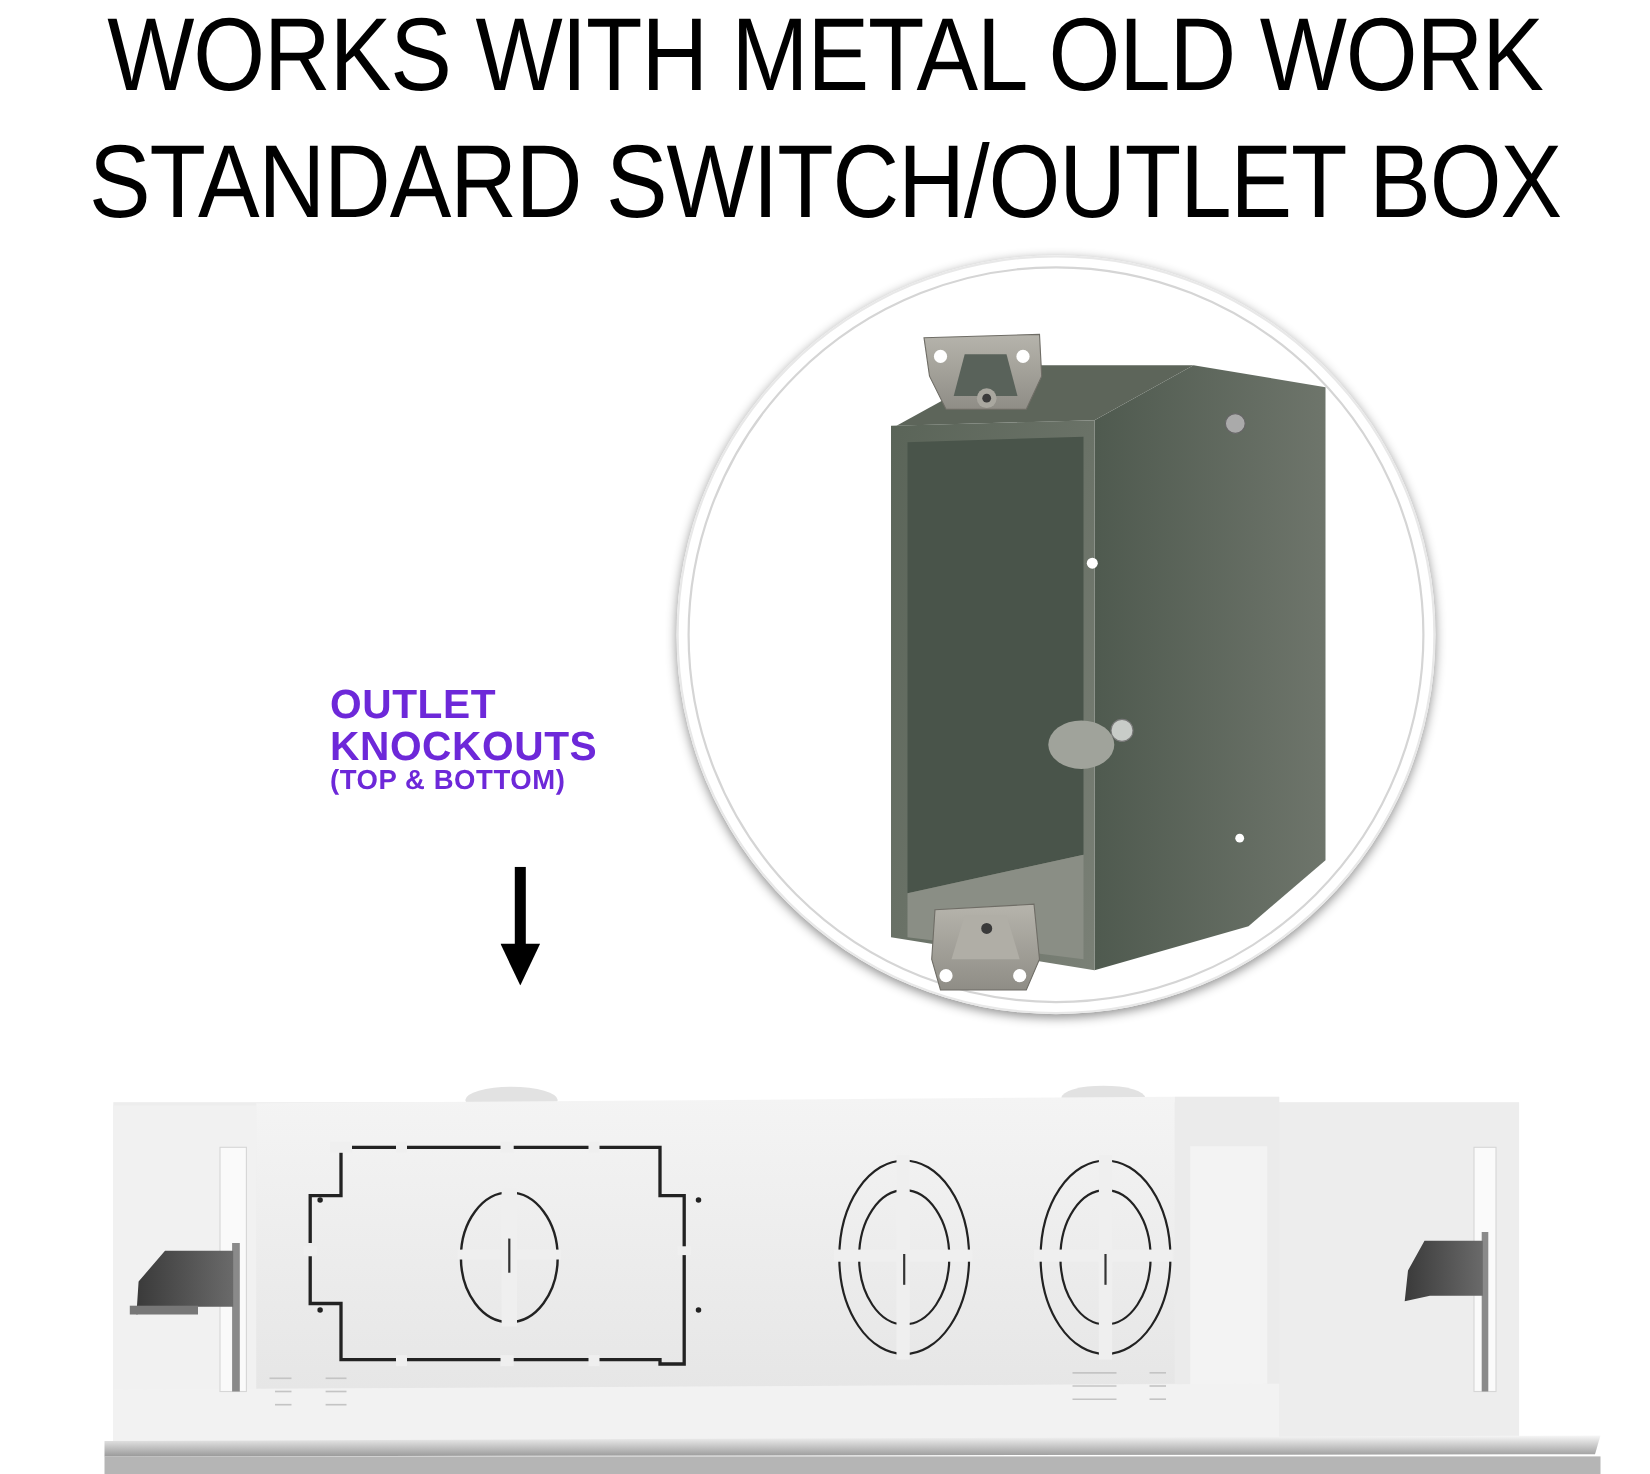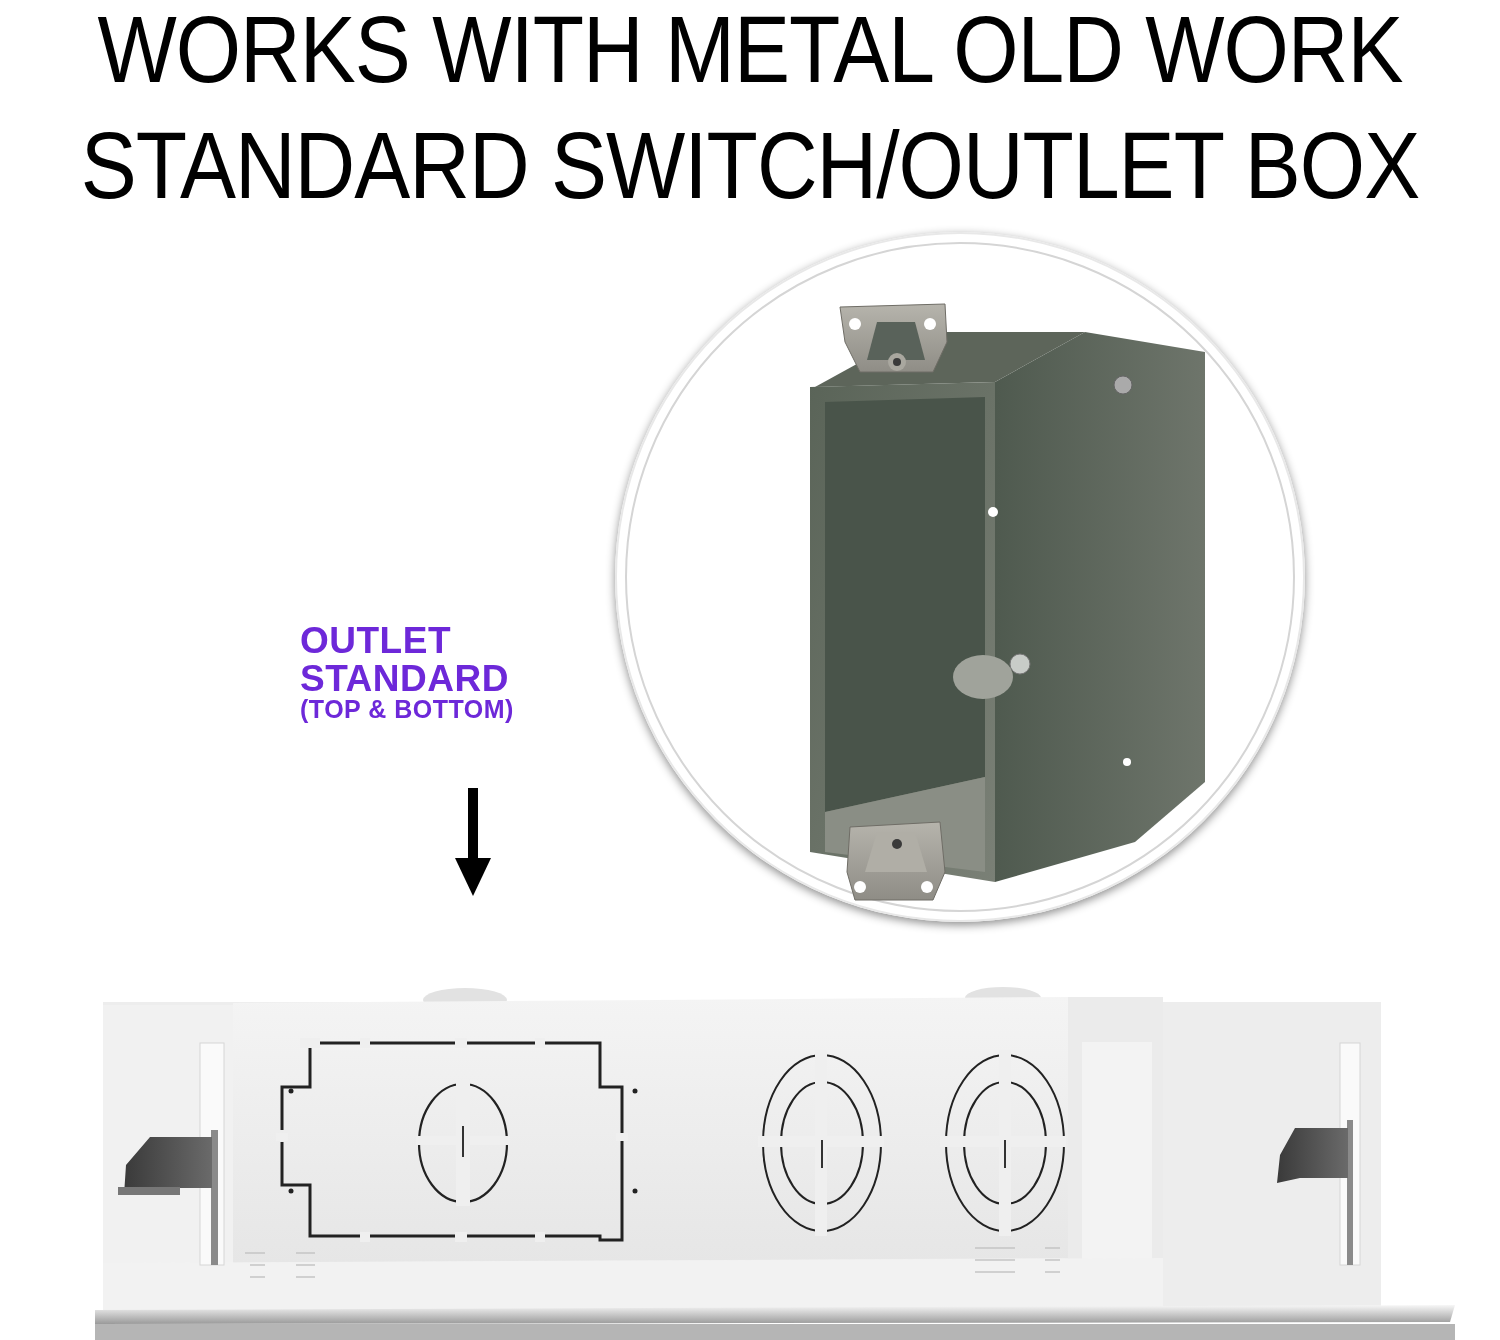--- a/index.html
+++ b/index.html
@@ -172,20 +172,20 @@
     <circle cx="378" cy="280" r="5" fill="#fff"></circle>
     <circle cx="405" cy="432" r="10" fill="#c8ccc8" stroke="#777"></circle>
     <ellipse cx="368" cy="445" rx="30" ry="22" fill="#a0a39b"></ellipse>
     <circle cx="512" cy="530" r="4" fill="#fff"></circle>
     <circle cx="508" cy="153" r="9" fill="#aaa" stroke="#666"></circle>
   </svg>
 </div>
 
 <div class="callout">
   <div class="t1">OUTLET</div>
-  <div class="t1">STANDARD</div>
+  <div class="t1">KNOCKOUTS</div>
   <div class="t2">(TOP &amp; BOTTOM)</div>
 </div>
 
 <svg class="arrow" viewBox="0 0 36 108" xmlns="http://www.w3.org/2000/svg">
   <rect x="13" y="0" width="10" height="76" fill="#000"></rect>
   <polygon points="0,70 36,70 18,108" fill="#000"></polygon>
 </svg>
 
 </body></html>

